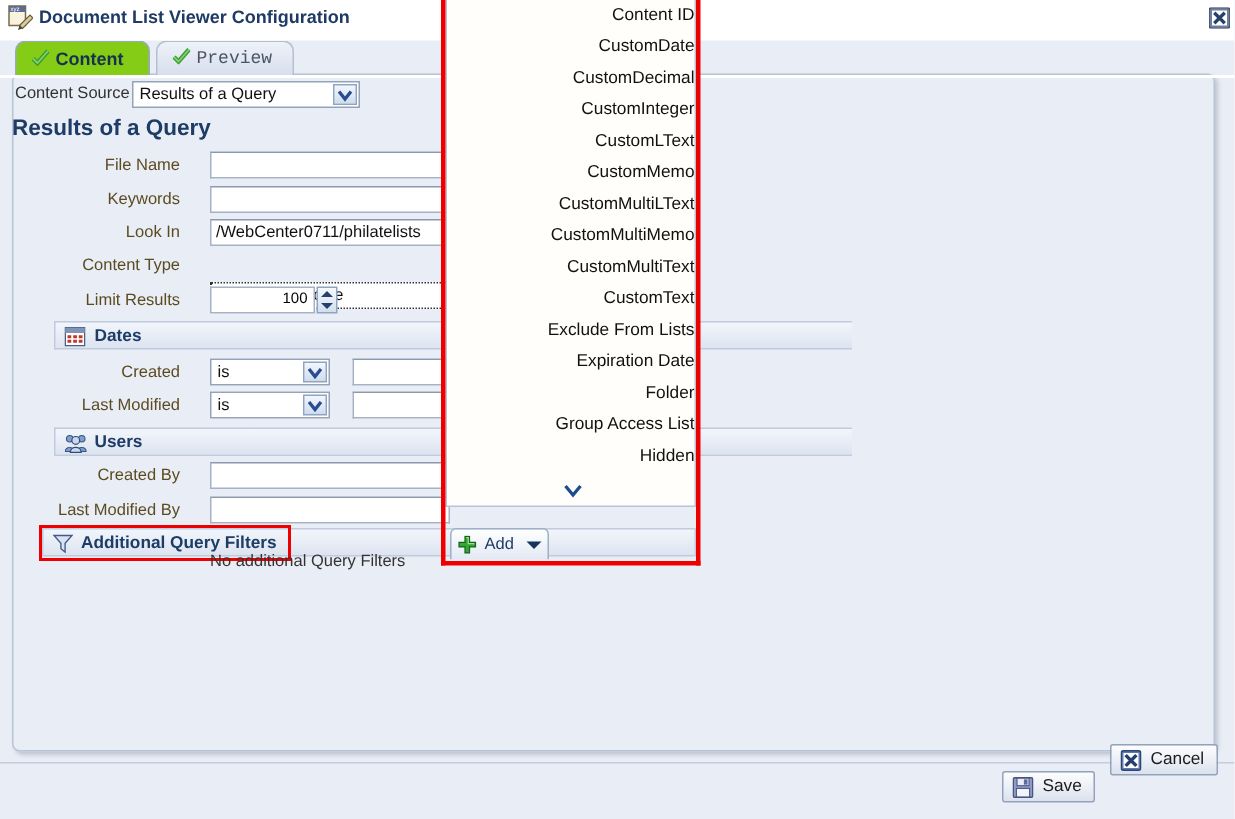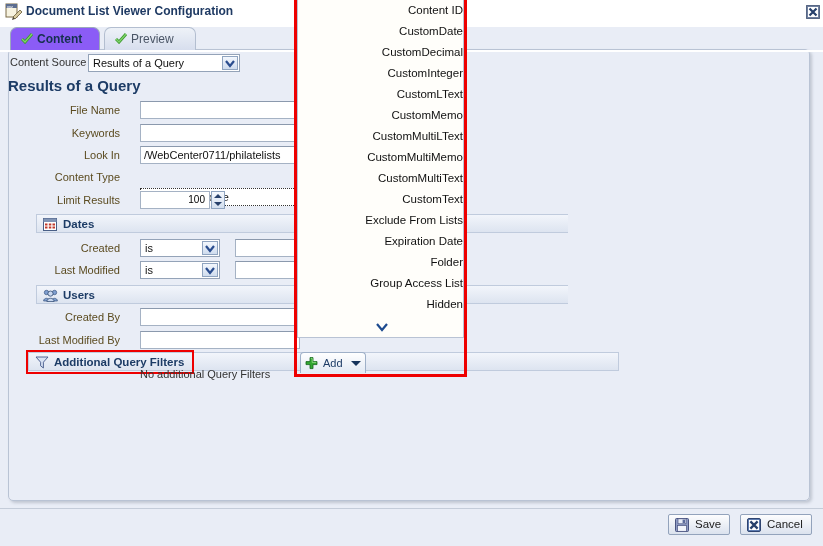--- a/index.html
+++ b/index.html
@@ -65,33 +65,34 @@
     font-size: 12px;
     white-space: nowrap;
     border-top-left-radius: 7px;
     border-top-right-radius: 7px;
     cursor: pointer;
     box-sizing: border-box;
   }
   #tab-content {
     left: 10px;
     width: 90px;
-    background: #8b5cf6;
+    background: #84cc16;
     font-weight: bold;
     color: #16304f;
     border: 1px solid #9aa8bd;
     border-bottom: none;
   }
   #tab-preview {
     left: 104px;
     width: 92px;
     background: linear-gradient(#eef2f8, #d6dded);
     color: #4a5566;
     border: 1px solid #b3bed0;
     border-bottom: none;
+    font-family: Liberation Mono, monospace;
   }
   .tab .check { margin-right: 4px; }
   #tab-underline {
     position: absolute;
     left: 0; top: 24px;
     width: 823px; height: 1px;
     background: #ffffff;
   }
   #tabstrip-base {
     position: absolute;
@@ -227,21 +228,21 @@
     box-sizing: border-box;
     font-size: 11px;
     cursor: pointer;
   }
   .cond-select .val { position: absolute; left: 4px; top: 2px; color: #111; }
 
   
   #aqf-header {
     position: absolute;
     left: 28px; top: 352px;
-    width: 591px; height: 19px;
+    width: 436px; height: 19px;
     background: linear-gradient(#f2f5fb, #dde4f0);
     border: 1px solid #c0cbdd;
     box-sizing: border-box;
   }
   #aqf-title {
     position: absolute;
     left: 25px; top: 3px;
     font-size: 11.5px;
     font-weight: bold;
     color: #1d3c66;
@@ -363,21 +364,21 @@
     border: 1px solid #93a3bc;
     border-radius: 2px;
     box-sizing: border-box;
     cursor: pointer;
     font-size: 11.5px;
     color: #1b1b1b;
   }
   .btn .lbl { position: absolute; left: 26px; top: 3px; white-space: nowrap; }
   .btn .bicon { position: absolute; left: 6px; top: 3px; width: 14px; height: 14px; }
   #save-btn { left: 668px; top: 514px; width: 62px; }
-  #cancel-btn { left: 740px; top: 514px; width: 72px; padding-left: 32px; }
+  #cancel-btn { left: 740px; top: 496px; width: 72px; padding-left: 32px; }
 
   
   #left-white {
     position: absolute;
     left: 0; top: 24px;
     width: 823px; height: 3px;
     background: #ffffff;
   }
 </style>
 </head>

